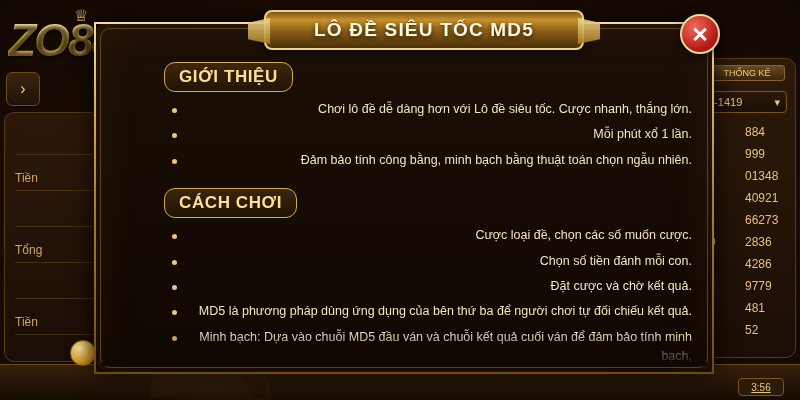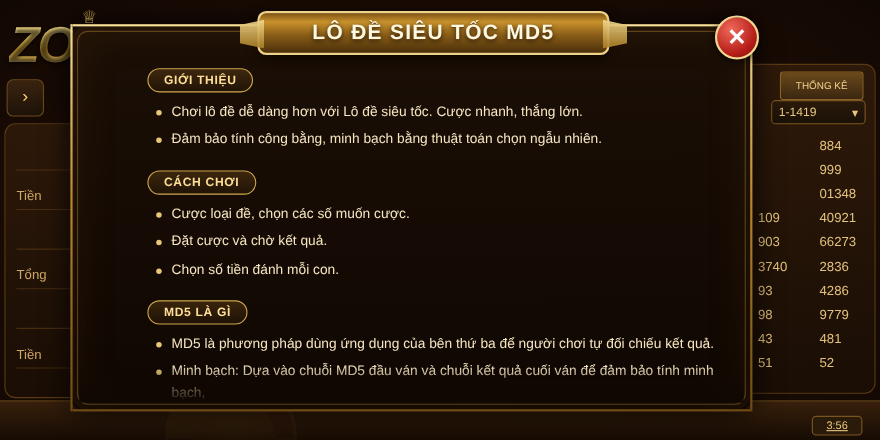--- a/index.html
+++ b/index.html
@@ -63,21 +63,21 @@
 
   .right-panel {
     position: absolute; right: 4px; top: 58px;
     width: 176px; height: 300px;
     background: linear-gradient(180deg, rgba(48,27,10,.9), rgba(26,14,5,.9));
     border: 1px solid #5a3a15;
     border-radius: 10px;
   }
   .rp-head {
     position: absolute; right: 10px; top: 6px;
-    width: 76px; height: 26px;
+    width: 76px; height: 16px;
     background: linear-gradient(180deg,#6b4a1c,#3a2610);
     border: 1px solid #8a6326; border-radius: 3px;
     color: #f0d08a; font-size: 9px;
     display: flex; align-items: center; justify-content: center;
   }
   .rp-select {
     position: absolute; right: 8px; top: 32px;
     width: 86px; height: 22px;
     background: linear-gradient(180deg,#2a1a0a,#1a1006);
     border: 1px solid #7a5520; border-radius: 4px;
@@ -121,21 +121,21 @@
   }
   .wheel-inner {
     position: absolute; left: 22px; top: 22px;
     width: 76px; height: 76px; border-radius: 50%;
     background: radial-gradient(circle, #e7b84a, #8c5c14);
   }
 
   
   .modal {
     position: absolute;
-    left: 64px; top: 22px;
+    left: 94px; top: 22px;
     width: 620px; height: 352px;
     background: linear-gradient(180deg, #1b0f06 0%, #150b04 55%, #0f0702 100%);
     border: 2px solid;
     border-image: linear-gradient(180deg,#f6dd96,#b9862c 45%,#6d4a16) 1;
     border-radius: 14px;
     box-shadow: 0 0 26px rgba(0,0,0,.85), inset 0 0 40px rgba(120,70,20,.18);
     padding-left: 21px;
   }
   .modal-glow {
     position: absolute; inset: 4px;
@@ -185,26 +185,26 @@
     padding-right: 6px;
   }
 
   .chip {
     display: inline-block;
     padding: 4px 14px;
     border: 1px solid #d2a94e;
     border-radius: 11px;
     background: linear-gradient(180deg, rgba(90,60,20,.55), rgba(40,25,8,.55));
     color: #ffdf96;
-    font-size: 11px; font-weight: bold; letter-spacing: .6px;
+    font-size: 17px; font-weight: bold; letter-spacing: .6px;
     margin: 12px 0 8px 50px;
   }
   .chip.first { margin-top: 2px; }
 
-  ul { list-style: none; margin: 0 0 0 58px; }
+  ul { list-style: none; margin: 0 0 0 58px; text-align: right; }
   li {
     position: relative;
     color: #f4e4c0;
     font-size: 12.5px;
     line-height: 1.55;
     padding-left: 14px;
     margin-bottom: 6px;
   }
   li::before {
     content: "";
@@ -305,31 +305,31 @@
       <span class="title-text">LÔ ĐỀ SIÊU TỐC MD5</span>
     </div>
 
     <div class="close-btn">✕</div>
 
     <div class="content">
 
       <div class="chip first">GIỚI THIỆU</div>
       <ul>
         <li>Chơi lô đề dễ dàng hơn với Lô đề siêu tốc. Cược nhanh, thắng lớn.</li>
+        <li>Mỗi phút xổ 1 lần.</li>
         <li>Đảm bảo tính công bằng, minh bạch bằng thuật toán chọn ngẫu nhiên.</li>
       </ul>
 
       <div class="chip">CÁCH CHƠI</div>
       <ul>
         <li>Cược loại đề, chọn các số muốn cược.</li>
+        <li>Chọn số tiền đánh mỗi con.</li>
         <li>Đặt cược và chờ kết quả.</li>
-        <li>Chọn số tiền đánh mỗi con.</li>
       </ul>
 
-      <div class="chip">MD5 LÀ GÌ</div>
       <ul>
         <li>MD5 là phương pháp dùng ứng dụng của bên thứ ba để người chơi tự đối chiếu kết quả.</li>
         <li>
           <span>Minh bạch: Dựa vào chuỗi MD5 đầu ván và chuỗi kết quả cuối ván để đảm bảo tính minh bạch,</span>
           
         </li>
       </ul>
 
       
       

